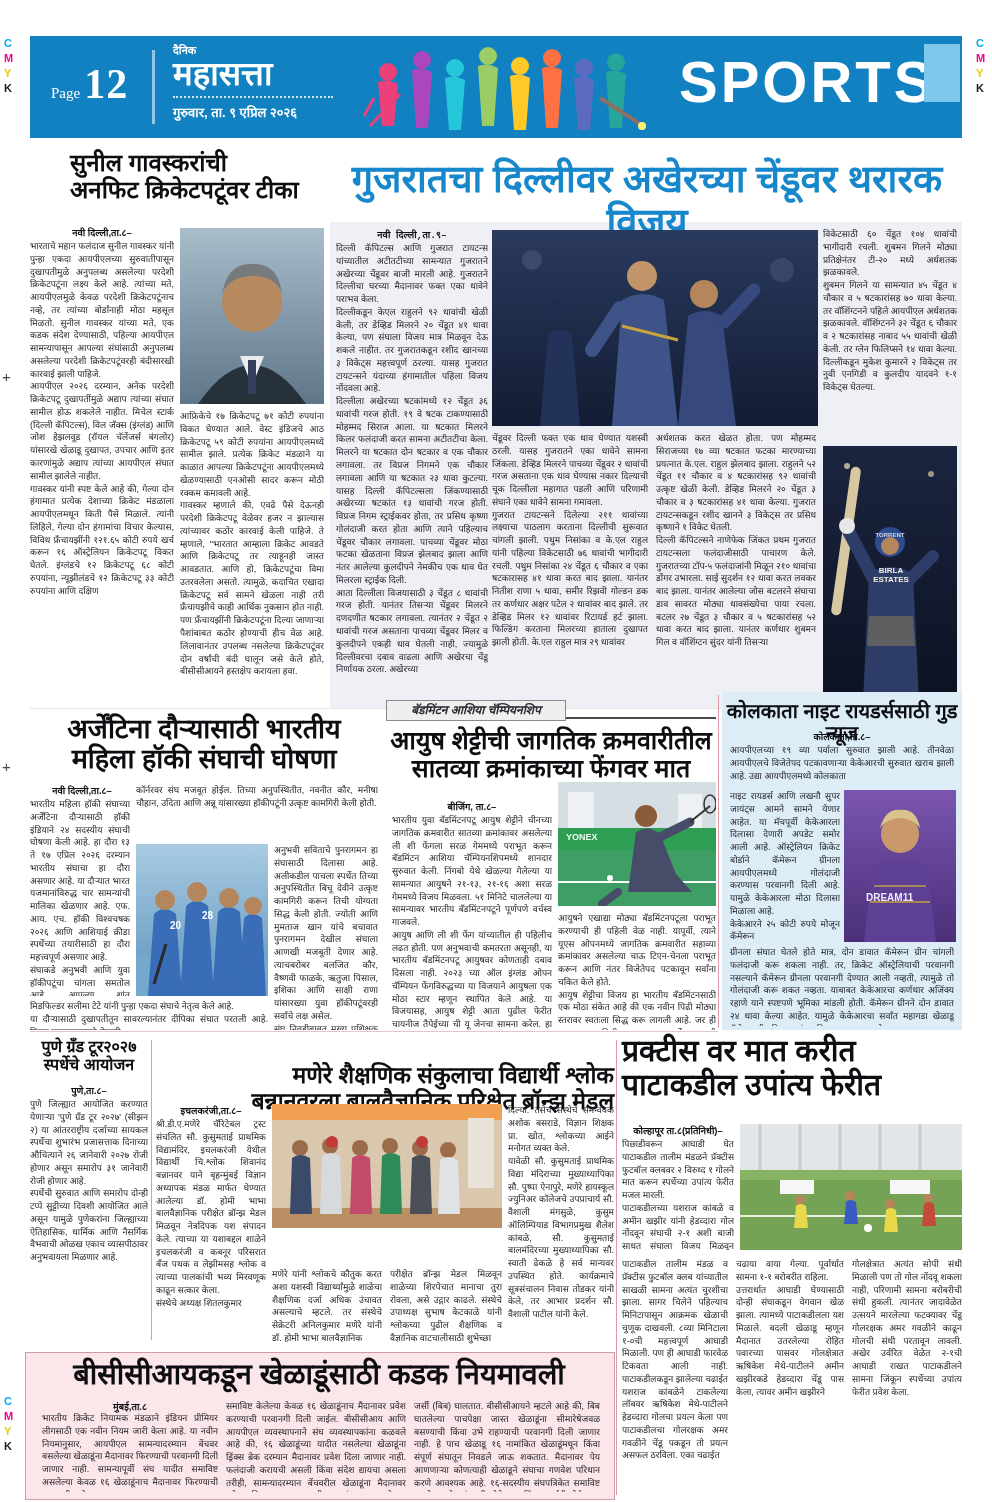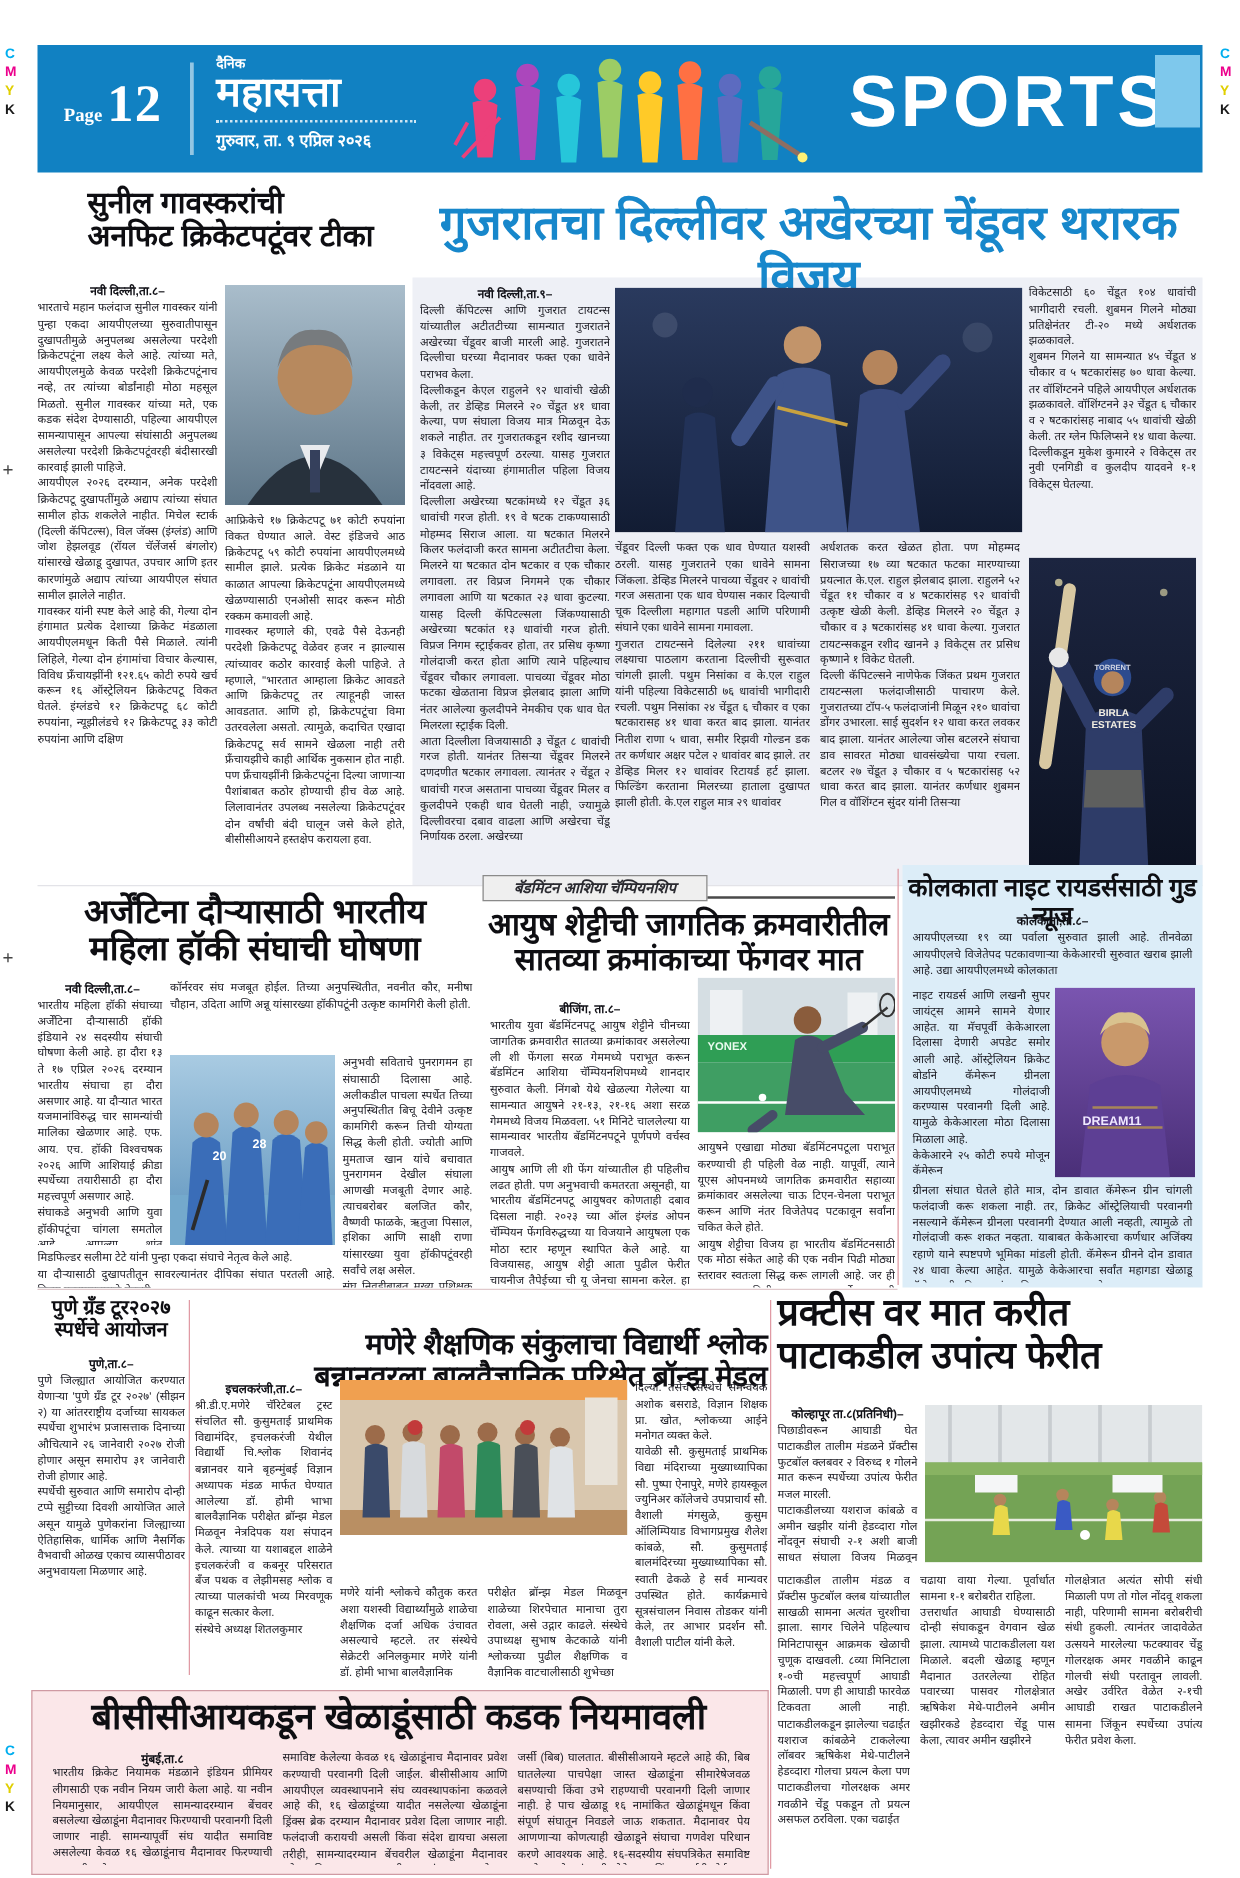--- a/index.html
+++ b/index.html
@@ -10,21 +10,21 @@
      color:#1c1c24;white-space:pre-line;overflow:hidden;}
   .dl{position:absolute;font-size:9.5px;font-weight:bold;text-align:center;color:#101016;}
   .hl{position:absolute;font-weight:bold;color:#0e0e12;white-space:pre-line;line-height:1.12;}
   .photo{position:absolute;overflow:hidden;}
   .photo svg{display:block;width:100%;height:100%;}
   .cmyk{position:absolute;display:flex;flex-direction:column;gap:4px;
         font-weight:bold;font-size:11px;line-height:1;}
   .cross{position:absolute;font-size:15px;color:#444;}
   .hdr{position:absolute;left:30px;top:36px;width:932px;height:102px;background:#1181c2;}
   .hdr-page{position:absolute;left:21px;top:24px;color:#fff;font-family:"Liberation Serif",serif;}
-  .hdr-page .lbl{font-size:15px;font-weight:bold;text-align:center;}
+  .hdr-page .lbl{font-size:15px;font-weight:normal;text-align:center;}
   .hdr-page .num{font-size:42px;font-weight:bold;letter-spacing:1px;}
   .hdr-divider{position:absolute;left:122px;top:14px;width:3px;height:74px;background:rgba(255,255,255,.55);}
   .masthead{position:absolute;left:143px;top:6px;width:175px;color:#fff;text-align:left;}
   .masthead .small{font-size:11px;font-weight:bold;}
   .masthead .big{font-size:33px;font-weight:bold;line-height:1.05;}
   .masthead .rule{border-bottom:2px dotted rgba(255,255,255,.8);margin:4px 0 5px 0;width:160px;}
   .masthead .date{font-size:13px;font-weight:bold;}
   .sports{position:absolute;left:649px;top:12px;width:240px;color:#fff;font-size:58px;
           font-weight:bold;letter-spacing:3px;font-family:"Liberation Sans",sans-serif;}
   .hdr-sq{position:absolute;left:894px;top:8px;width:36px;height:58px;background:#7ec8ec;}
@@ -132,21 +132,21 @@
       <rect x="68" y="132" width="8" height="34" fill="#35405c"></rect>
       <circle cx="72" cy="74" r="30" fill="#b7895e"></circle>
       <path d="M42 66 Q48 34 72 36 Q98 34 102 66 Q96 48 72 48 Q50 48 42 66 Z" fill="#777b7e"></path>
     </svg>
   </div>
   <div class="t" style="left:180px;top:410px;width:144px;height:292px;">आफ्रिकेचे १७ क्रिकेटपटू ७१ कोटी रुपयांना विकत घेण्यात आले. वेस्ट इंडिजचे आठ क्रिकेटपटू ५९ कोटी रुपयांना आयपीएलमध्ये सामील झाले. प्रत्येक क्रिकेट मंडळाने या काळात आपल्या क्रिकेटपटूंना आयपीएलमध्ये खेळण्यासाठी एनओसी सादर करून मोठी रक्कम कमावली आहे.
 गावस्कर म्हणाले की, एवढे पैसे देऊनही परदेशी क्रिकेटपटू वेळेवर हजर न झाल्यास त्यांच्यावर कठोर कारवाई केली पाहिजे. ते म्हणाले, ''भारतात आम्हाला क्रिकेट आवडते आणि क्रिकेटपटू तर त्याहूनही जास्त आवडतात. आणि हो, क्रिकेटपटूंचा विमा उतरवलेला असतो. त्यामुळे, कदाचित एखादा क्रिकेटपटू सर्व सामने खेळला नाही तरी फ्रँचायझीचे काही आर्थिक नुकसान होत नाही. पण फ्रँचायझींनी क्रिकेटपटूंना दिल्या जाणाऱ्या पैशांबाबत कठोर होण्याची हीच वेळ आहे. लिलावानंतर उपलब्ध नसलेल्या क्रिकेटपटूंवर दोन वर्षांची बंदी घालून जसे केले होते, बीसीसीआयने हस्तक्षेप करायला हवा.</div>
 
   <div class="tint" style="left:330px;top:222px;width:632px;height:486px;"></div>
   <div class="hl" style="left:332px;top:158px;width:630px;font-size:38px;text-align:center;color:#1787cb;">गुजरातचा दिल्लीवर अखेरच्या चेंडूवर थरारक विजय</div>
-  <div class="dl" style="left:336px;top:228px;width:152px;">नवी दिल्ली,ता.९–</div>
+  <div class="dl" style="left:336px;top:228px;width:152px;font-family:Liberation Mono, monospace;">नवी दिल्ली,ता.९–</div>
   <div class="t" style="left:336px;top:242px;width:152px;height:460px;">दिल्ली कॅपिटल्स आणि गुजरात टायटन्स यांच्यातील अटीतटीच्या सामन्यात गुजरातने अखेरच्या चेंडूवर बाजी मारली आहे. गुजरातने दिल्लीचा घरच्या मैदानावर फक्त एका धावेने पराभव केला.
 दिल्लीकडून केएल राहुलने ९२ धावांची खेळी केली, तर डेव्हिड मिलरने २० चेंडूत ४१ धावा केल्या, पण संघाला विजय मात्र मिळवून देऊ शकले नाहीत. तर गुजरातकडून रशीद खानच्या ३ विकेट्स महत्त्वपूर्ण ठरल्या. यासह गुजरात टायटन्सने यंदाच्या हंगामातील पहिला विजय नोंदवला आहे.
 दिल्लीला अखेरच्या षटकांमध्ये १२ चेंडूत ३६ धावांची गरज होती. १९ वे षटक टाकण्यासाठी मोहम्मद सिराज आला. या षटकात मिलरने किलर फलंदाजी करत सामना अटीतटीचा केला. मिलरने या षटकात दोन षटकार व एक चौकार लगावला. तर विप्रज निगमने एक चौकार लगावला आणि या षटकात २३ धावा कुटल्या. यासह दिल्ली कॅपिटल्सला जिंकण्यासाठी अखेरच्या षटकांत १३ धावांची गरज होती. विप्रज निगम स्ट्राईकवर होता, तर प्रसिध कृष्णा गोलंदाजी करत होता आणि त्याने पहिल्याच चेंडूवर चौकार लगावला. पाचव्या चेंडूवर मोठा फटका खेळताना विप्रज झेलबाद झाला आणि नंतर आलेल्या कुलदीपने नेमकीच एक धाव घेत मिलरला स्ट्राईक दिली.
 आता दिल्लीला विजयासाठी ३ चेंडूत ८ धावांची गरज होती. यानंतर तिसऱ्या चेंडूवर मिलरने दणदणीत षटकार लगावला. त्यानंतर २ चेंडूत २ धावांची गरज असताना पाचव्या चेंडूवर मिलर व कुलदीपने एकही धाव घेतली नाही, ज्यामुळे दिल्लीवरचा दबाव वाढला आणि अखेरचा चेंडू निर्णायक ठरला. अखेरच्या</div>
   <div class="photo" style="left:492px;top:230px;width:326px;height:196px;">
     <svg viewBox="0 0 326 196">
       <defs>
           <linearGradient id="cbg" x1="0" y1="0" x2="0" y2="1">
         <stop offset="0" stop-color="#2a3a5e"></stop>
             <stop offset="1" stop-color="#121c33"></stop>

